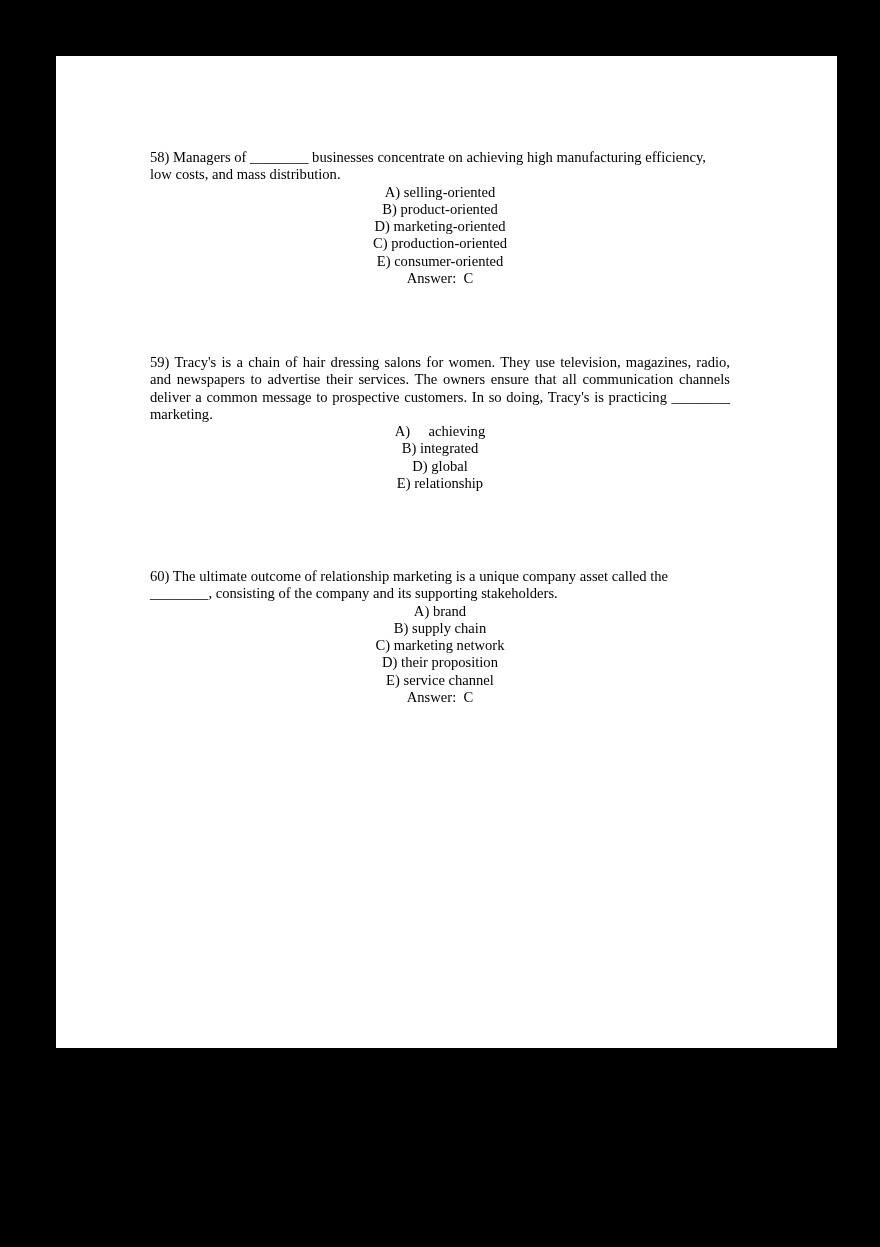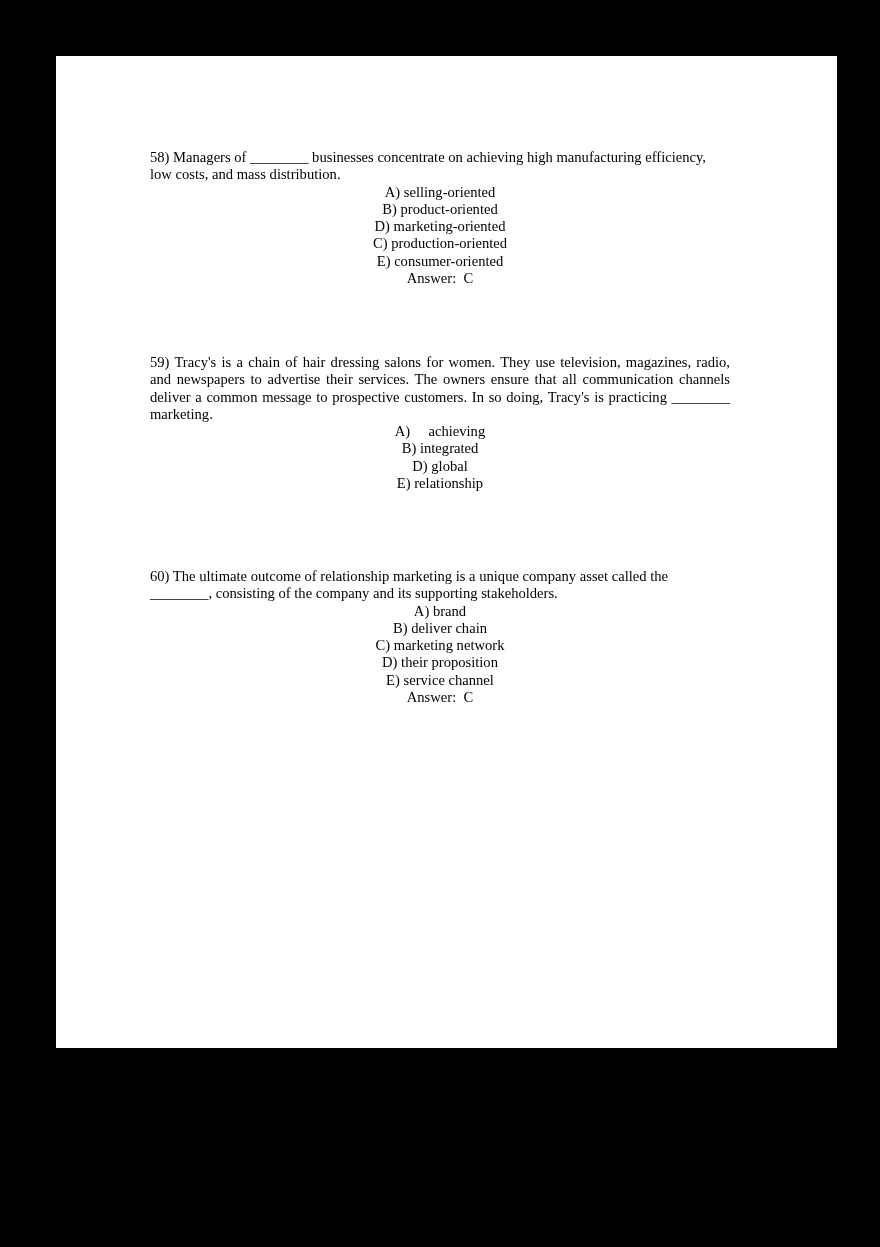--- a/index.html
+++ b/index.html
@@ -65,20 +65,20 @@
     <p class="stem">59) Tracy's is a chain of hair dressing salons for women. They use television, magazines, radio, and newspapers to advertise their services. The owners ensure that all communication channels deliver a common message to prospective customers. In so doing, Tracy's is practicing ________ marketing.</p>
     <p class="option">A)     achieving</p>
     <p class="option">B) integrated</p>
     <p class="option">D) global</p>
     <p class="option">E) relationship</p>
   </div>
 
   <div class="question" id="q60">
     <p class="stem left">60) The ultimate outcome of relationship marketing is a unique company asset called the ________, consisting of the company and its supporting stakeholders.</p>
     <p class="option">A) brand</p>
-    <p class="option">B) deliver chain</p>
+    <p class="option">B) supply chain</p>
     <p class="option">C) marketing network</p>
     <p class="option">D) their proposition</p>
     <p class="option">E) service channel</p>
     <p class="answer">Answer:  C</p>
   </div>
 
 </div>
 
 </body></html>

